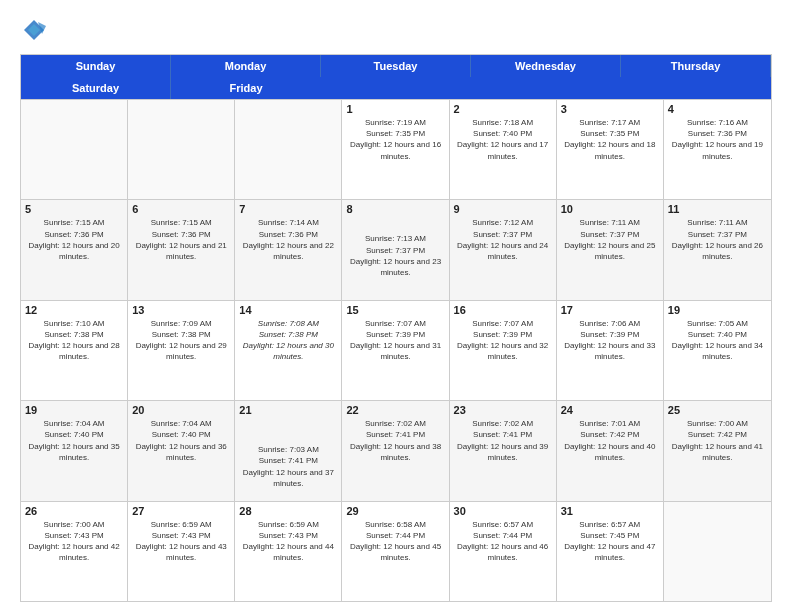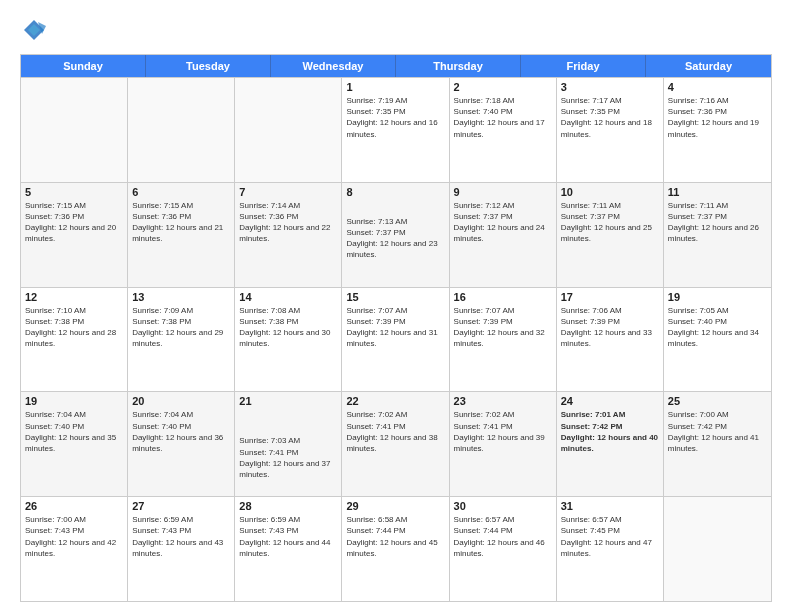--- a/index.html
+++ b/index.html
@@ -56,22 +56,22 @@
       margin-top: 2px;
     }
     .calendar {
       flex: 1;
       display: flex;
       flex-direction: column;
       border: 1px solid #ccc;
     }
     .cal-header {
       display: grid;
-      grid-template-columns: repeat(6, 1fr);
-      background: #3b82f6;
+      grid-template-columns: repeat(5, 1fr);
+      background: #1d4ed8;
     }
     .cal-header-cell {
       color: #fff;
       font-size: 11px;
       font-weight: bold;
       text-align: center;
       padding: 5px 2px;
       border-right: 1px solid #3a6bbf;
     }
     .cal-header-cell:last-child { border-right: none; }
@@ -100,20 +100,21 @@
     .day-num {
       font-size: 11px;
       font-weight: bold;
       color: #222;
       margin-bottom: 2px;
     }
     .day-info {
       font-size: 8px;
       color: #333;
       line-height: 1.4;
+      text-align: center;
     }
     .row-shade {
       background: #f5f5f5;
     }
   </style>
 </head>
 <body>
 
 <div class="page">
   <div class="header">
@@ -130,25 +131,26 @@
     </div>
     <div class="title-block">
       <div class="month-title"></div>
       <div class="subtitle"></div>
     </div>
   </div>
 
   <div class="calendar">
     <div class="cal-header" id="cal-header">
         <div class="cal-header-cell">Sunday</div>
+        <div class="cal-header-cell">Monday</div>
         <div class="cal-header-cell">Tuesday</div>
         <div class="cal-header-cell">Wednesday</div>
         <div class="cal-header-cell">Thursday</div>
+        <div class="cal-header-cell">Saturday</div>
         <div class="cal-header-cell">Friday</div>
-        <div class="cal-header-cell">Saturday</div>
       </div>
     <div class="cal-body" id="cal-body">
         <div class="cal-row">
           <div class="cal-cell empty"></div>
           <div class="cal-cell empty"></div>
           <div class="cal-cell empty"></div>
           <div class="cal-cell">
             <div class="day-num">1</div>
             <div class="day-info" style="white-space: pre-line;">Sunrise: 7:19 AM
 Sunset: 7:35 PM
@@ -225,21 +227,21 @@
 Daylight: 12 hours and 28 minutes.</div>
           </div>
           <div class="cal-cell">
             <div class="day-num">13</div>
             <div class="day-info" style="white-space: pre-line;">Sunrise: 7:09 AM
 Sunset: 7:38 PM
 Daylight: 12 hours and 29 minutes.</div>
           </div>
           <div class="cal-cell">
             <div class="day-num">14</div>
-            <div class="day-info" style="white-space: pre-line;">Sunrise: 7:08 AM
+            <div class="day-info" style="white-space: pre-line; font-style: italic;">Sunrise: 7:08 AM
 Sunset: 7:38 PM
 Daylight: 12 hours and 30 minutes.</div>
           </div>
           <div class="cal-cell">
             <div class="day-num">15</div>
             <div class="day-info" style="white-space: pre-line;">Sunrise: 7:07 AM
 Sunset: 7:39 PM
 Daylight: 12 hours and 31 minutes.</div>
           </div>
           <div class="cal-cell">
@@ -287,21 +289,21 @@
 Daylight: 12 hours and 38 minutes.</div>
           </div>
           <div class="cal-cell">
             <div class="day-num">23</div>
             <div class="day-info" style="white-space: pre-line;">Sunrise: 7:02 AM
 Sunset: 7:41 PM
 Daylight: 12 hours and 39 minutes.</div>
           </div>
           <div class="cal-cell">
             <div class="day-num">24</div>
-            <div class="day-info" style="white-space: pre-line; font-weight: bold;">Sunrise: 7:01 AM
+            <div class="day-info" style="white-space: pre-line;">Sunrise: 7:01 AM
 Sunset: 7:42 PM
 Daylight: 12 hours and 40 minutes.</div>
           </div>
           <div class="cal-cell">
             <div class="day-num">25</div>
             <div class="day-info" style="white-space: pre-line;">Sunrise: 7:00 AM
 Sunset: 7:42 PM
 Daylight: 12 hours and 41 minutes.</div>
           </div>
         </div>

